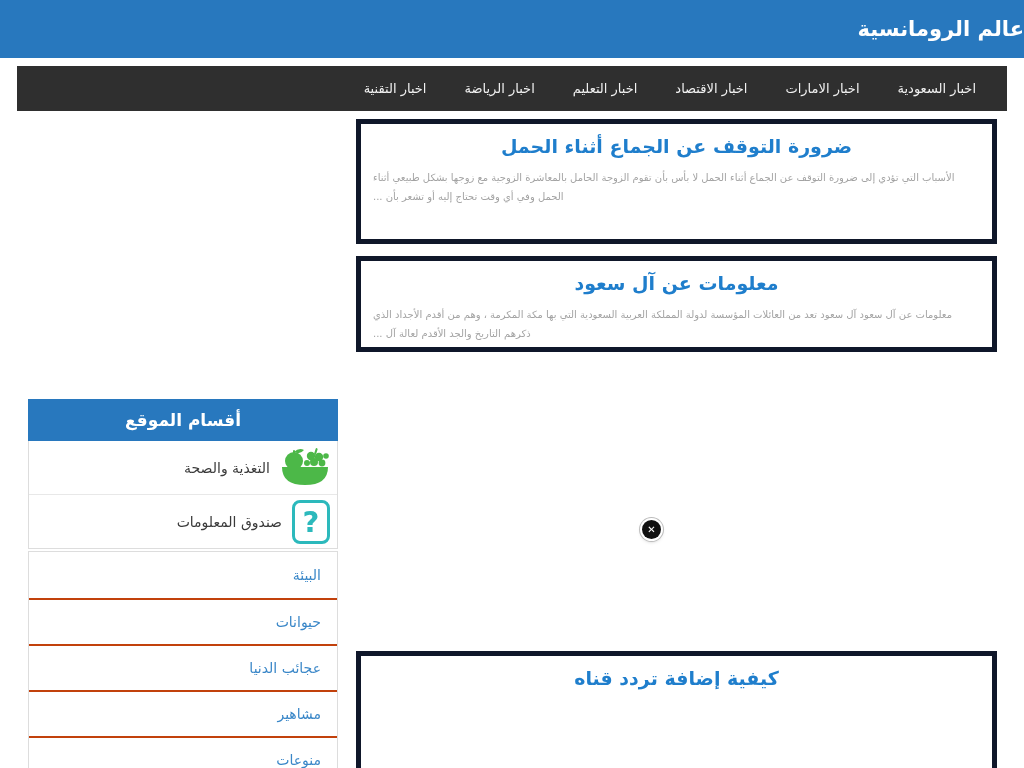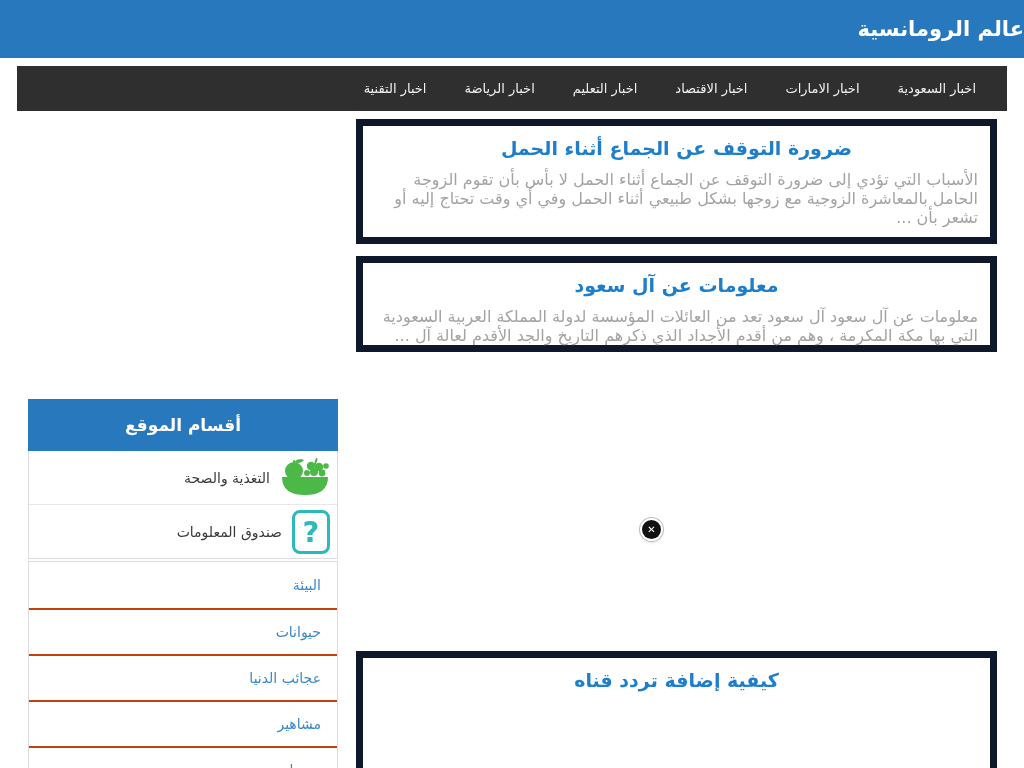--- a/index.html
+++ b/index.html
@@ -51,43 +51,43 @@
     cursor: pointer;
     white-space: nowrap;
   }
 
   
   .article-card {
     position: absolute;
     left: 356px;
     width: 641px;
     background: #ffffff;
-    border: 7px solid #0f172a;
+    border: 5px solid #0f172a;
     text-align: center;
   }
   .card-1 { top: 119px; height: 125px; }
   .card-2 { top: 256px; height: 96px; }
   .card-3 { top: 651px; height: 130px; }
 
   .article-title {
     display: inline-block;
     margin-top: 9px;
     color: #1f7ecc;
     font-size: 19px;
     font-weight: bold;
     cursor: pointer;
     line-height: 1.4;
   }
   .article-excerpt {
     margin: 8px auto 0;
     padding: 0 12px;
     color: #a3a3a3;
-    font-size: 16px;
+    font-size: 10px;
     line-height: 19px;
-    text-align: right;
+    text-align: left;
   }
 
   
   .ad-close {
     position: absolute;
     top: 520px; left: 642px;
     width: 19px; height: 19px;
     background: #101010;
     border-radius: 50%;
     color: #ffffff;
@@ -97,21 +97,21 @@
     align-items: center;
     justify-content: center;
     box-shadow: 0 0 0 2px #ffffff, 0 0 0 3px #bdbdbd, 0 2px 4px rgba(0,0,0,0.35);
     cursor: pointer;
   }
 
   
   .sidebar { position: absolute; left: 28px; top: 399px; width: 310px; }
 
   .sidebar-header {
-    width: 310px; height: 52px;
+    width: 310px; height: 42px;
     background: #2878be;
     color: #ffffff;
     font-size: 17px;
     font-weight: bold;
     display: flex;
     align-items: center;
     justify-content: center;
   }
 
   .sidebar-iconbox {

